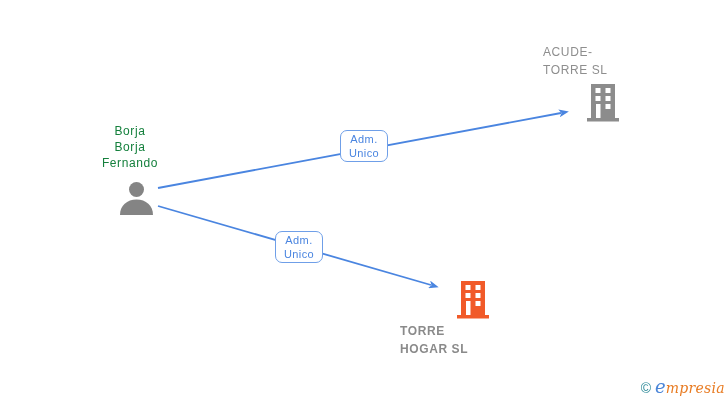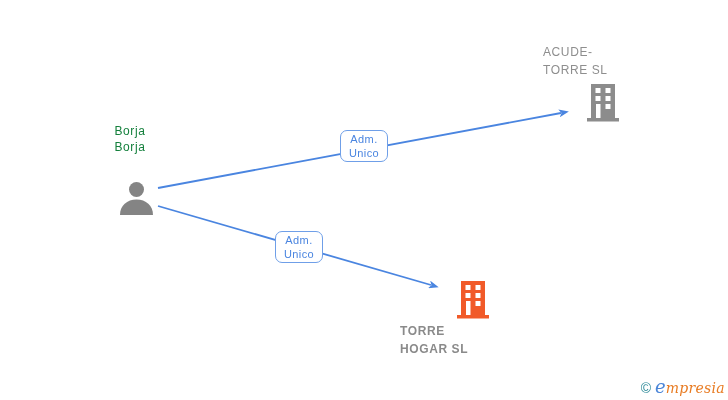--- a/index.html
+++ b/index.html
@@ -64,20 +64,21 @@
         <path d="M0,0 L10,4 L0,8 L2.5,4 Z" fill="#4a85e0"></path>
       </marker>
     </defs>
     <line x1="158" y1="188" x2="561" y2="113" stroke="#4a85e0" stroke-width="1.8" marker-end="url(#arrowhead)"></line>
     <line x1="158" y1="206" x2="431" y2="285" stroke="#4a85e0" stroke-width="1.8" marker-end="url(#arrowhead)"></line>
   </svg>
 
   <div class="person-label">
     <div>Borja</div>
     <div>Borja</div>
+    <div>Fernando</div>
   </div>
   <svg class="person-icon" viewBox="0 0 37 33" xmlns="http://www.w3.org/2000/svg">
     <circle cx="18.5" cy="7.5" r="7.5" fill="currentColor"></circle>
     <path d="M2,33 C2,23.5 9,17.5 18.5,17.5 C28,17.5 35,23.5 35,33 Z" fill="currentColor"></path>
   </svg>
 
   <div class="rel-box box-acude">
     <div>Adm.</div>
     <div>Unico</div>
   </div>

